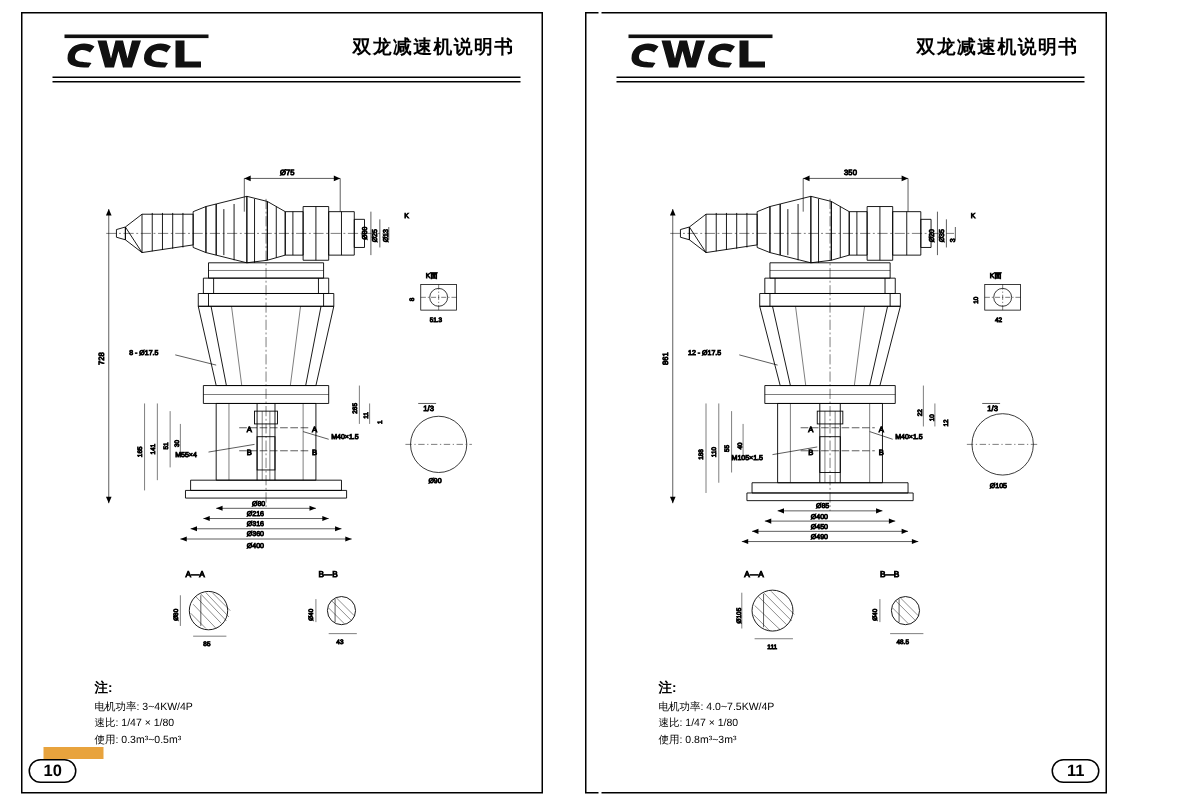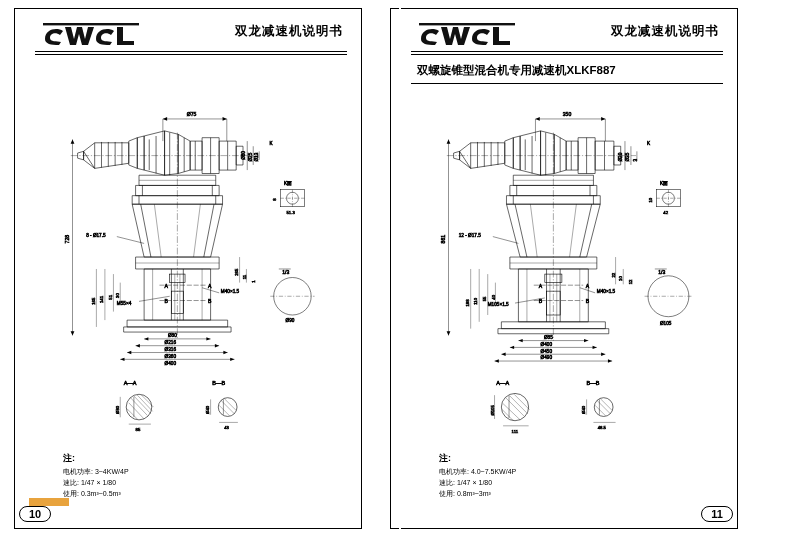--- a/index.html
+++ b/index.html
@@ -310,23 +310,20 @@
               <path d="M76 6 L82 6 L82 20 L93 20 L93 24 L76 24 Z"></path>
               <rect x="2" y="2" width="96" height="2.4"></rect>
             </g>
           </svg>
         </div>
         <div class="hdr-title">双龙减速机说明书</div>
         <div class="hdr-rule"></div>
         <div class="hdr-rule2"></div>
       </div>
 
-      <div class="subtitle-bar">
-        <div class="subtitle">双螺旋锥型混合机专用减速机XLKF887</div>
-      </div>
 
       <div class="draw">
         <svg viewBox="0 0 366 400" preserveAspectRatio="xMidYMid meet">
           <g stroke="#000" fill="none" stroke-width="0.7">
 
             <g stroke-width="0.5">
               <line x1="146" y1="14" x2="228" y2="14"></line>
               <path d="M146 14 l5 -2.2 v4.4 z" fill="#000" stroke="none"></path>
               <path d="M228 14 l-5 -2.2 v4.4 z" fill="#000" stroke="none"></path>
               <line x1="146" y1="14" x2="146" y2="40"></line>

